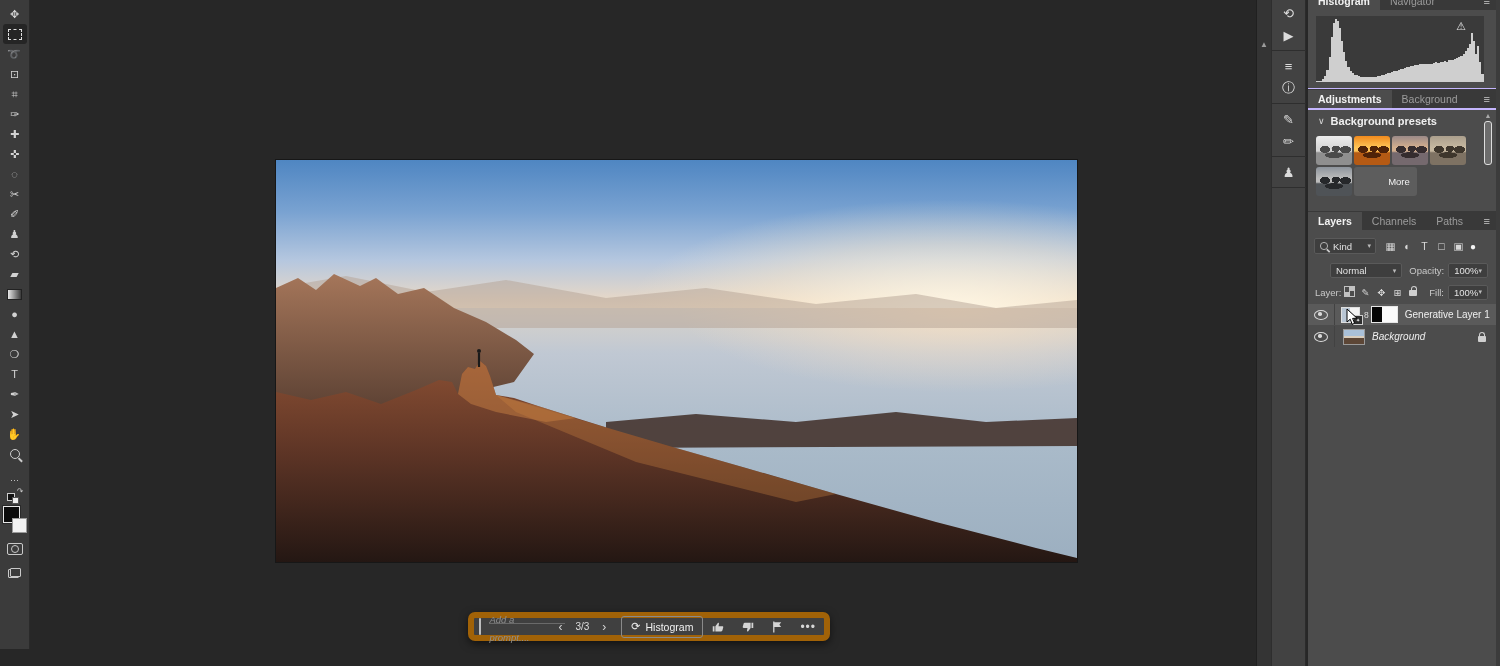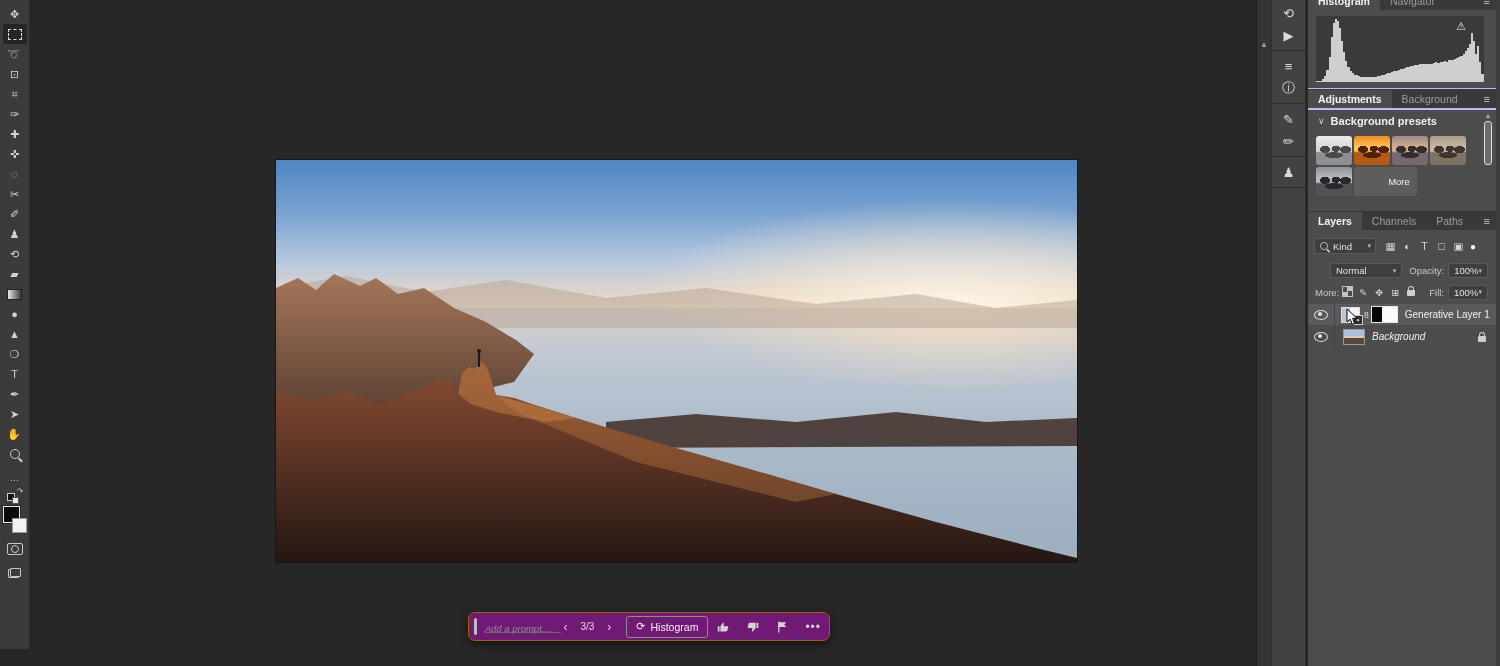--- a/index.html
+++ b/index.html
@@ -117,21 +117,21 @@
     display:flex;align-items:center;justify-content:center;color:#eee;font-size:5px;}
   .link8{color:#dcdcdc;font-size:8.5px;margin:0 2px 0 4px;}
   .mask-thumb{width:25px;height:15px;border:1px solid #e6e6e6;background:linear-gradient(90deg,#050505 0 42%,#fafafa 42%);}
   .layer-label{color:#efefef;font-size:10px;margin-left:7px;white-space:nowrap;}
   .layer-label.italic{font-style:italic;}
   .bg-thumb{width:20px;height:14px;border:1px solid #9a9a9a;margin-left:8px;
     background:linear-gradient(180deg,#a9c0d8 0 40%,#d8cdbd 40% 55%,#5c4636 55% 100%);}
   .row-lock{margin-left:auto;margin-right:10px;}
 
   
-  #taskbar{left:468px;top:612px;width:362px;height:29px;background:#701a75;border:1px solid #a16207;border-radius:7px;
+  #taskbar{left:468px;top:612px;width:362px;height:29px;background:#404040;border:6px solid #a16207;border-radius:7px;
     box-shadow:0 3px 8px rgba(0,0,0,.55);display:flex;align-items:center;box-sizing:border-box;}
   #grip{width:3px;height:17px;background:#bdbdbd;border-radius:2px;margin-left:5px;}
   #prompt-field{margin-left:8px;width:76px;position:relative;}
   #prompt-placeholder{color:#8f8f8f;font-size:9.5px;font-style:italic;}
   #prompt-underline{position:absolute;left:0;top:14px;width:76px;height:1px;background:#6a6a6a;}
   .tb-btn{color:#d6d6d6;font-size:12px;padding:0 9px;display:flex;align-items:center;}
   #variation-counter{color:#dedede;font-size:10px;padding:0 4px;}
   #generate-btn{margin-left:6px;height:20px;border:1px solid #8a8a8a;border-radius:3px;display:flex;align-items:center;
     padding:0 9px;gap:5px;color:#f0f0f0;font-size:10.5px;}
   #generate-btn .gi{font-size:11px;color:#e6e6e6;}
@@ -393,21 +393,21 @@
           <span class="dd">▾</span>
         </div>
         <span class="small-lbl" id="opacity-label">Opacity:</span>
         <div class="dropdown" id="opacity-box">
           <span>100%</span>
           <span class="dd">▾</span>
         </div>
       </div>
 
       <div class="row" id="lock-row">
-        <span class="small-lbl" id="lock-label">More:</span>
+        <span class="small-lbl" id="lock-label">Layer:</span>
         <span class="lkicon"><span class="checker"></span></span>
         <span class="lkicon">✎</span>
         <span class="lkicon">✥</span>
         <span class="lkicon">⊞</span>
         <span class="lkicon"><span class="padlock"></span></span>
         <span class="small-lbl" id="fill-label">Fill:</span>
         <div class="dropdown" id="fill-box">
           <span>100%</span>
           <span class="dd">▾</span>
         </div>

